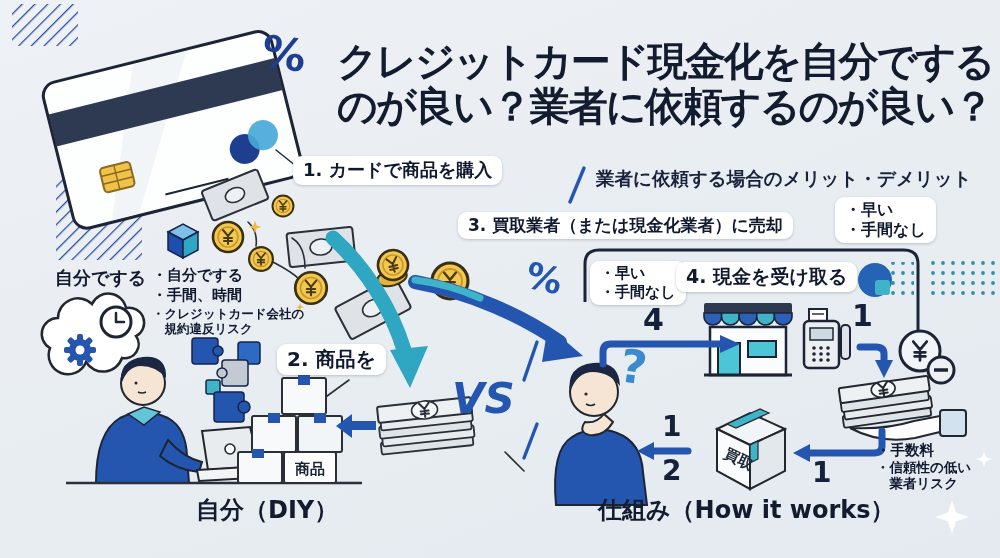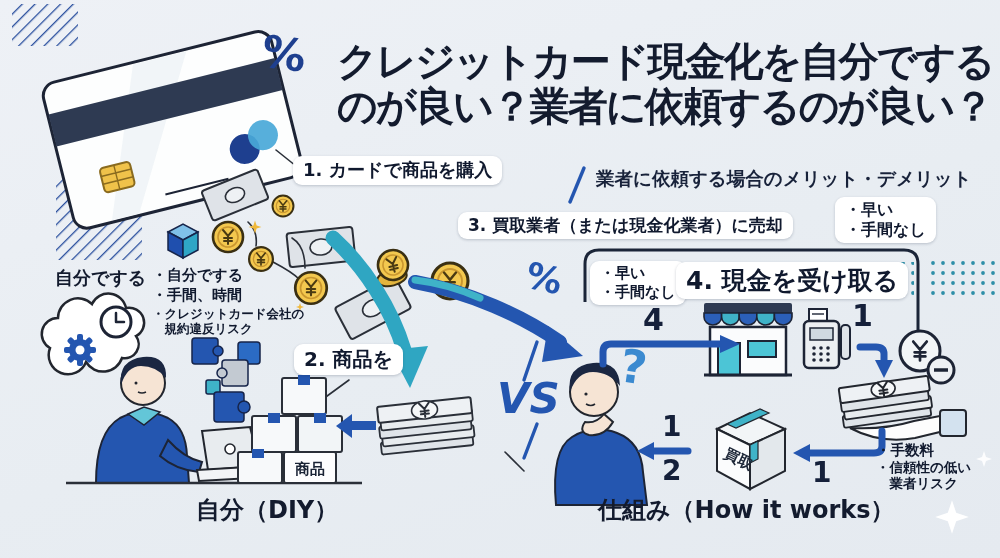--- a/index.html
+++ b/index.html
@@ -327,27 +327,27 @@
 <div class="txt" style="left:55px;top:266px;font-size:18px;font-weight:900;color:#131b2e;">自分でする</div>
 <div class="txt bullet" style="left:152px;top:266px;font-size:15px;">・自分でする</div>
 <div class="txt bullet" style="left:152px;top:286px;font-size:15px;">・手間、時間</div>
 <div class="txt bullet" style="left:152px;top:306px;font-size:12.5px;">・クレジットカード会社の</div>
 <div class="txt bullet" style="left:152px;top:321px;font-size:12.5px;">　規約違反リスク</div>
 
 <div class="pill" style="left:590px;top:261px;font-size:15px;">
   <div>・早い</div>
   <div>・手間なし</div>
 </div>
-<div class="pill" style="left:676px;top:262px;font-size:25px;">4. 現金を受け取る</div>
+<div class="pill" style="left:676px;top:262px;font-size:19px;">4. 現金を受け取る</div>
 
 <div class="txt" style="left:526px;top:258px;font-size:36px;font-weight:800;color:#2456b0;transform:rotate(13deg);">%</div>
 
-<div class="pill" style="left:277px;top:344px;font-size:20px;margin-left:17px;">2. 商品を</div>
-
-<div class="txt" style="left:497px;top:374px;font-size:42px;font-weight:900;font-style:italic;color:#2456b0;">VS</div>
+<div class="pill" style="left:277px;top:344px;font-size:20px;">2. 商品を</div>
+
+<div class="txt" style="left:452px;top:374px;font-size:42px;font-weight:900;font-style:italic;color:#2456b0;">VS</div>
 
 <div class="txt" style="left:620px;top:340px;font-size:46px;font-weight:900;color:#3b8ad0;transform:rotate(8deg);">?</div>
 
 <div class="txt num" style="left:643px;top:302px;font-size:30px;">4</div>
 <div class="txt num" style="left:852px;top:298px;font-size:30px;">1</div>
 <div class="txt num" style="left:812px;top:456px;font-size:28px;">1</div>
 <div class="txt num" style="left:662px;top:410px;font-size:28px;">1</div>
 <div class="txt num" style="left:662px;top:454px;font-size:28px;">2</div>
 
 

